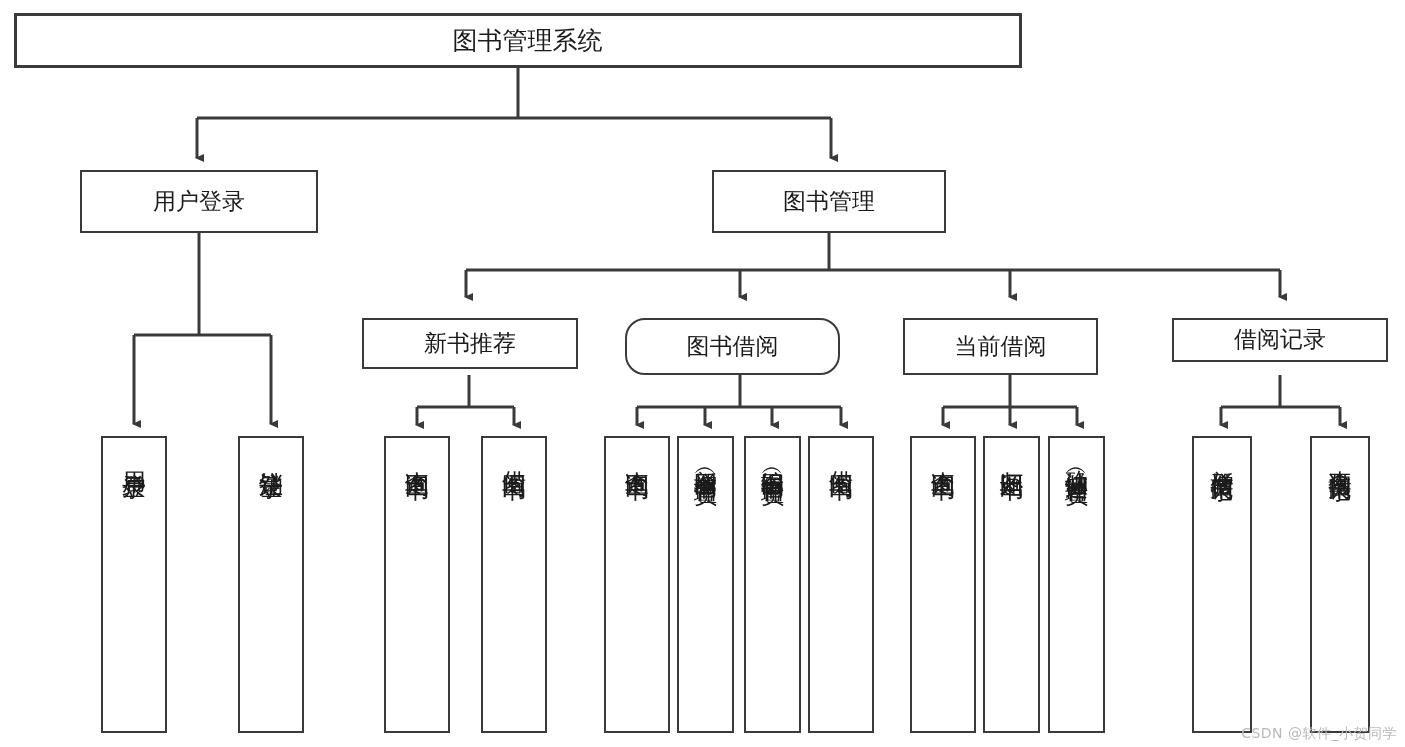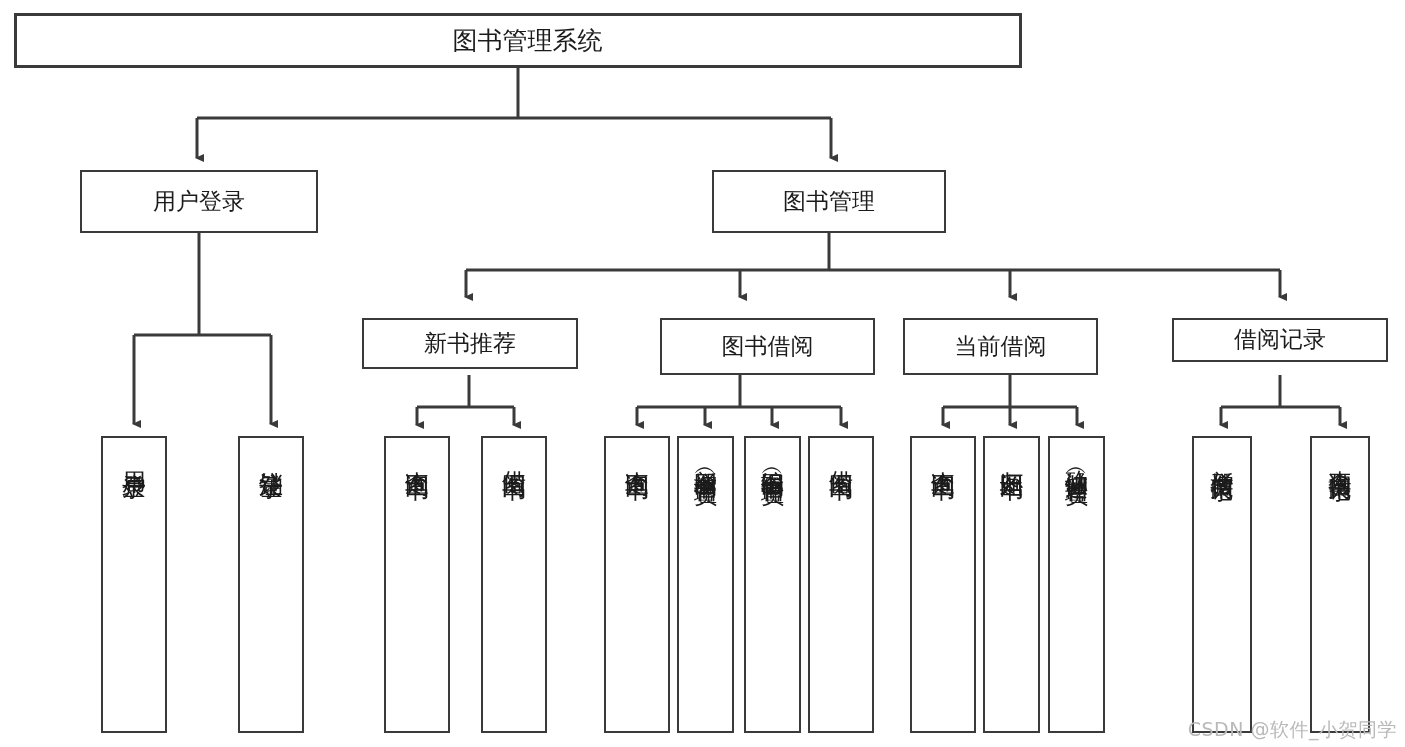--- a/index.html
+++ b/index.html
@@ -61,21 +61,21 @@
   }
   .t-root   { font-size: 25px; }
   .t-lvl2   { font-size: 23px; }
   .t-lvl3   { font-size: 23px; }
   .t-leaf   { font-size: 24px; }
   .t-leaf-sm{ font-size: 23px; }
   .watermark {
     position: absolute;
     right: 8px;
     bottom: 4px;
-    font-size: 19px;
+    font-size: 14px;
     color: #b9b9b9;
     letter-spacing: 0.5px;
     white-space: nowrap;
   }
 </style>
 </head>
 <body>
 
 <div id="canvas">
 
@@ -136,21 +136,21 @@
   <div class="node t-lvl2" style="left:80px; top:170px; width:238px; height:63px;">
     <span class="lbl">用户登录</span>
   </div>
   <div class="node t-lvl2" style="left:712px; top:170px; width:234px; height:63px;">
     <span class="lbl">图书管理</span>
   </div>
 
   <div class="node t-lvl3" style="left:362px; top:318px; width:216px; height:51px;">
     <span class="lbl">新书推荐</span>
   </div>
-  <div class="node t-lvl3" style="left:660px; top:318px; width:215px; height:57px;">
+  <div class="node t-lvl3" style="left:625px; top:318px; width:215px; height:57px;border-radius:20px;">
     <span class="lbl">图书借阅</span>
   </div>
   <div class="node t-lvl3" style="left:903px; top:318px; width:195px; height:57px;">
     <span class="lbl">当前借阅</span>
   </div>
   <div class="node t-lvl3" style="left:1172px; top:318px; width:216px; height:44px;">
     <span class="lbl">借阅记录</span>
   </div>
 
   <div class="node vert t-leaf" style="left:101px; top:436px; width:66px; height:297px;">

